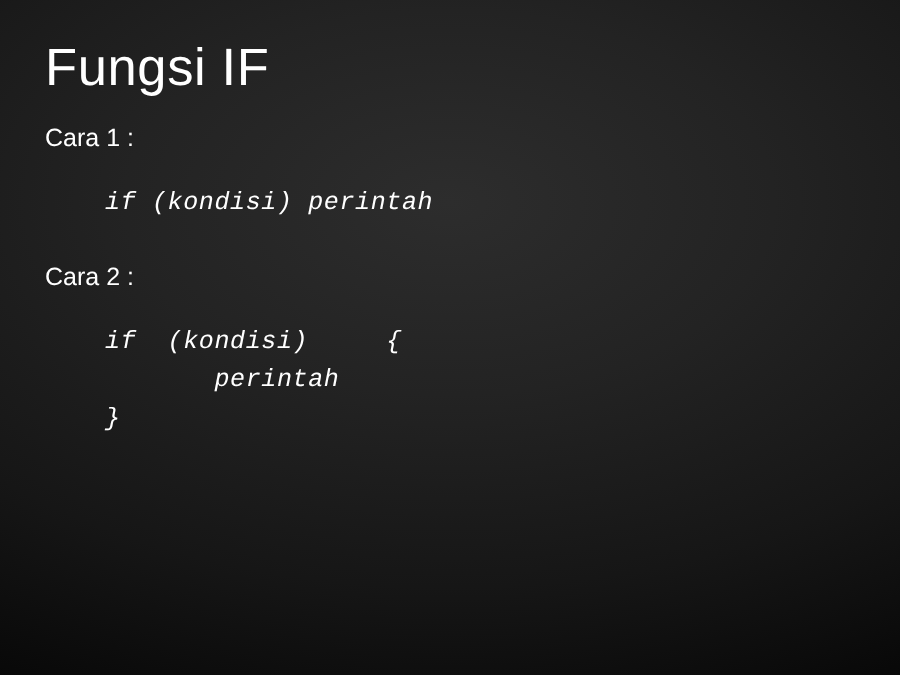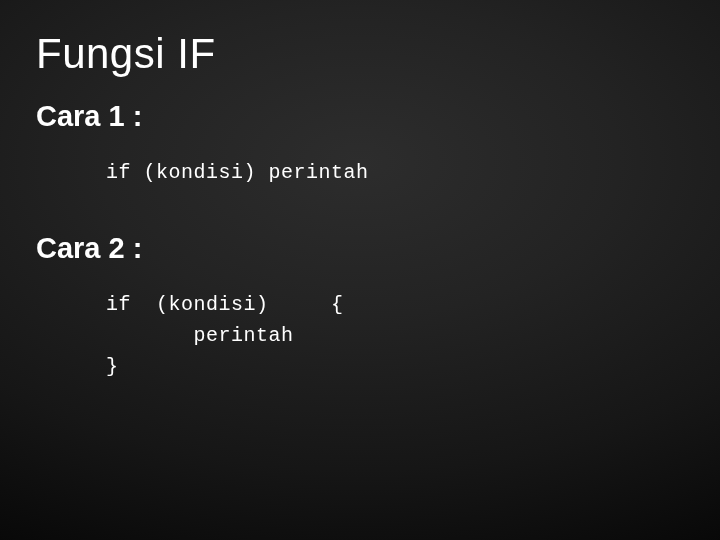--- a/index.html
+++ b/index.html
@@ -23,35 +23,36 @@
     padding: 14px 36px 0 36px;
     box-sizing: border-box;
   }
   .title {
     font-size: 42px;
     font-weight: 400;
     margin: 16px 0 22px 0;
     letter-spacing: 0.5px;
   }
   .subhead {
-    font-size: 29px;
-    font-weight: 700;
+    font-size: 20px;
+    font-weight: 400;
     margin: 0 0 24px 0;
   }
   .subhead.second {
-    margin-top: 44px;
+    margin-top: 33px;
     margin-bottom: 24px;
   }
   .codeblock {
     font-family: "Courier New", Courier, monospace;
     font-size: 20px;
     line-height: 1.55;
     white-space: pre;
-    margin-left: 70px;
+    margin-left: 48px;
     letter-spacing: 0.5px;
+    font-style: italic;
   }
 </style>
 </head>
 <body>
 
 <div class="slide">
 
   <h1 class="title">Fungsi IF</h1>
 
   <div class="subhead">Cara 1 :</div>

